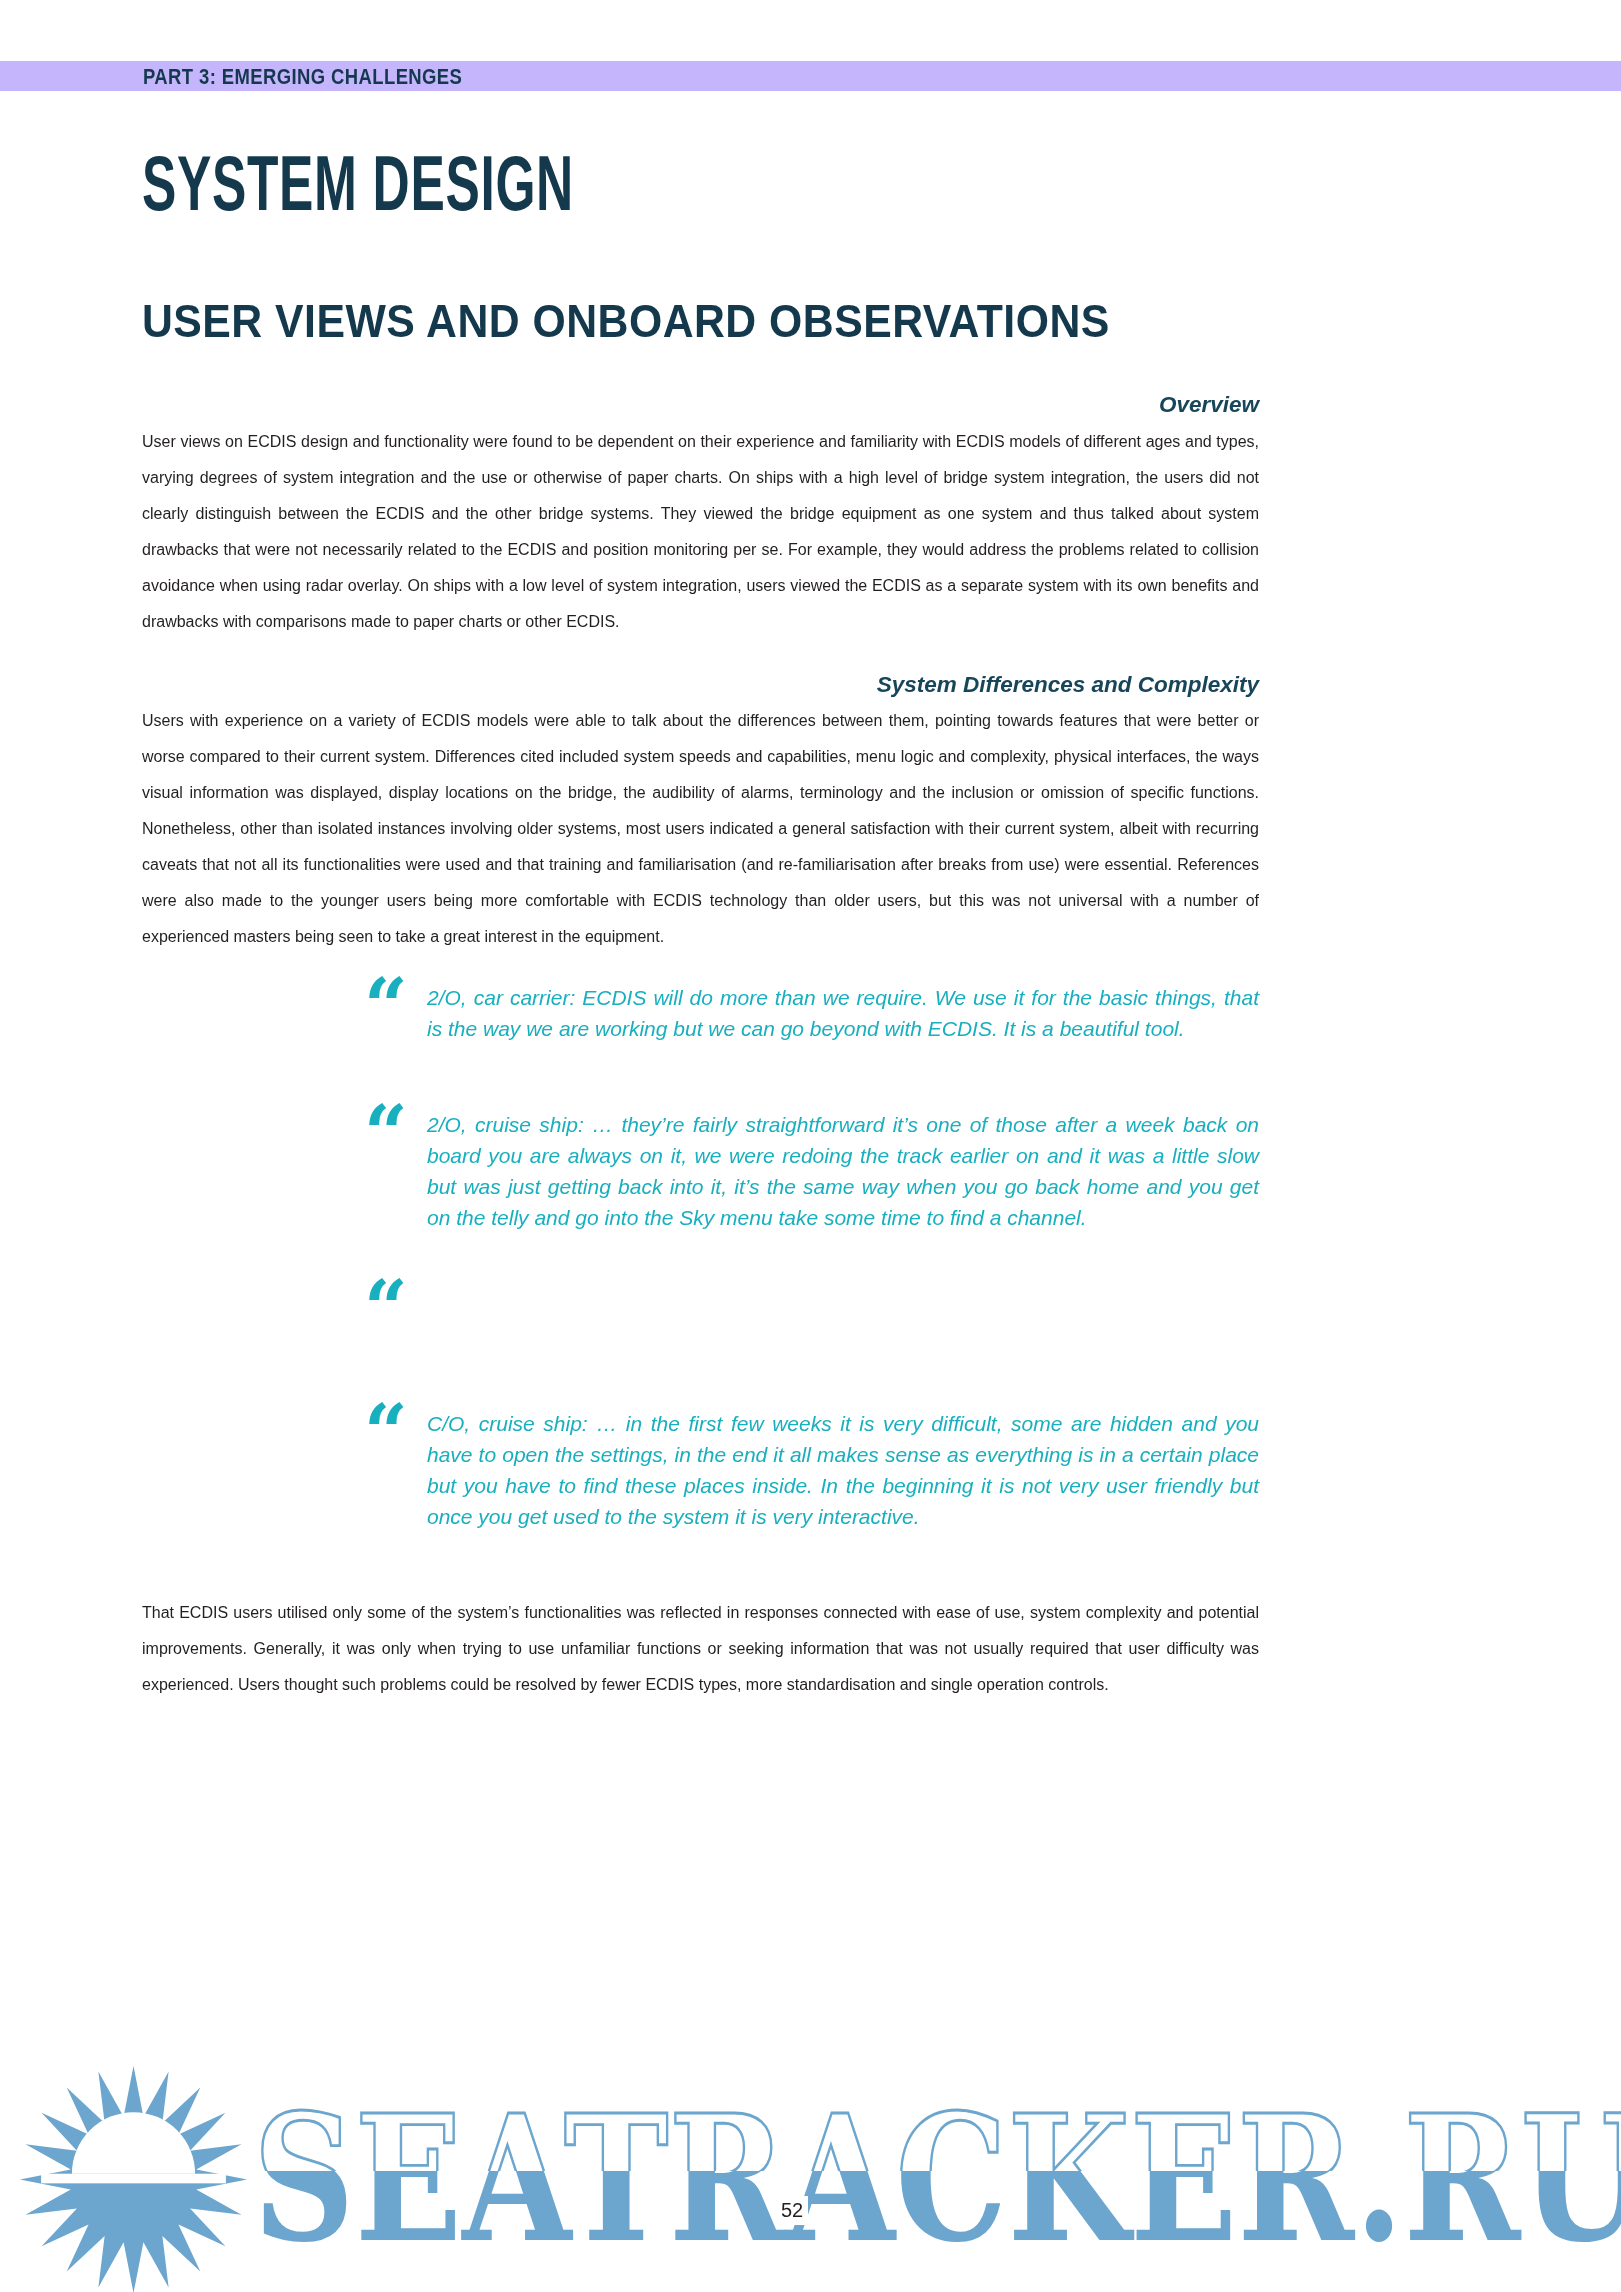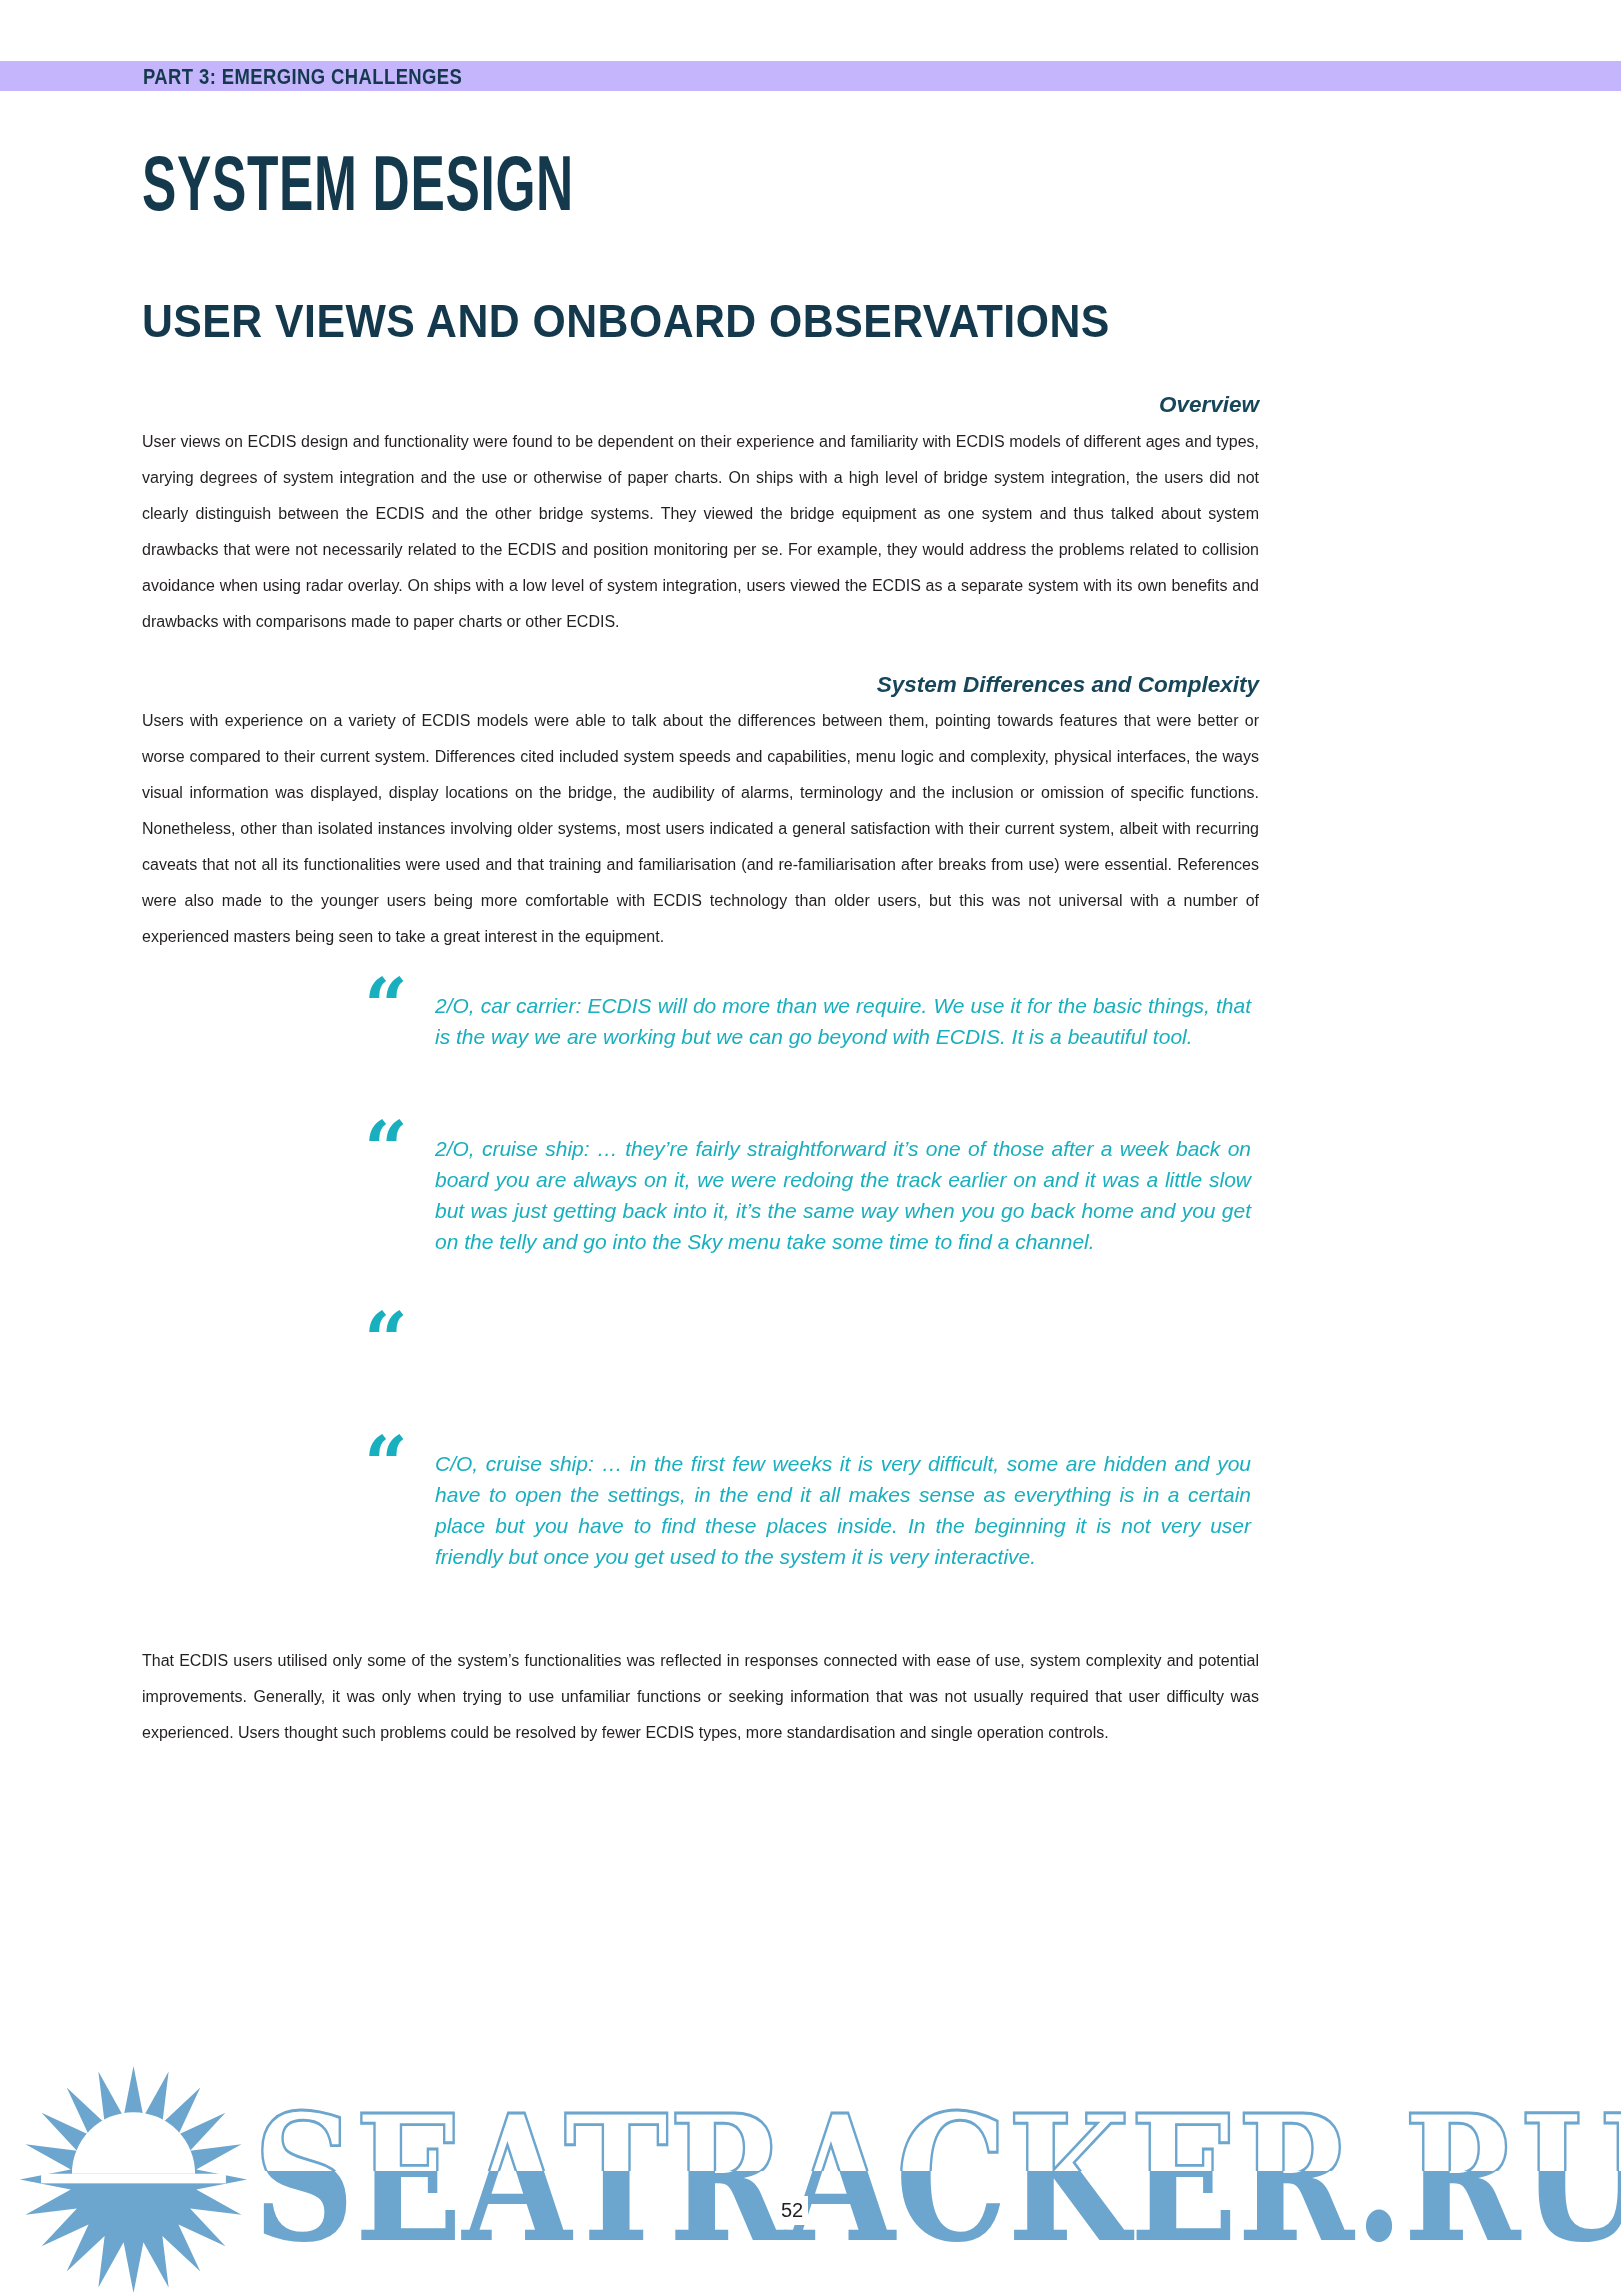--- a/index.html
+++ b/index.html
@@ -36,21 +36,21 @@
   .quotes{margin-top:27.4px;}
   .quote{display:flex;margin-left:222px;width:895px;align-items:flex-start;}
   .quote.q2{margin-top:65px;}
   .quote.q3{margin-top:51px;}
   .quote.q4{margin-top:71px;}
   .quote-icon{
     flex:0 0 63px;font-family:"DejaVu Serif",serif;font-weight:bold;font-size:76px;
     line-height:57px;color:#18AFBE;letter-spacing:-5.9px;margin-top:-3.9px;
   }
   .quote-text{
-    margin:8px;font-size:21px;line-height:31px;font-style:italic;color:#18AFBE;text-align:justify;
+    margin:0;font-size:21px;line-height:31px;font-style:italic;color:#18AFBE;text-align:justify;
   }
   
   .watermark{position:absolute;left:0;top:0;width:100%;height:100%;z-index:1;pointer-events:none;}
   .sun{position:absolute;left:17.6px;top:2064px;width:231px;height:231px;}
   .wm-text-wrap{
     position:absolute;left:253px;top:2092px;height:174px;
     transform:scaleX(0.81);transform-origin:left top;white-space:nowrap;
     font-family:"DejaVu Serif",serif;font-weight:bold;font-size:174px;line-height:174px;
   }
   .wm-solid{color:#6CA6CE;}

